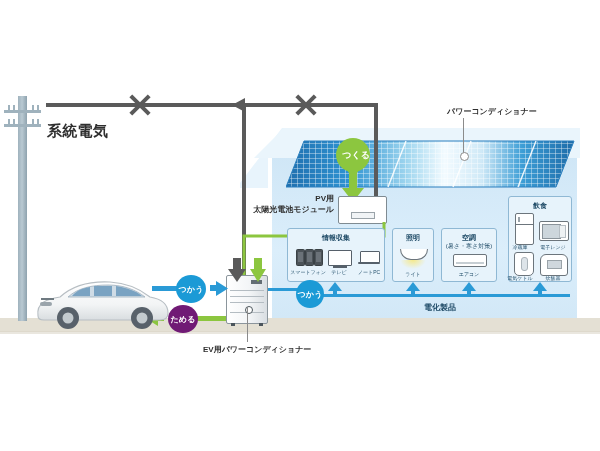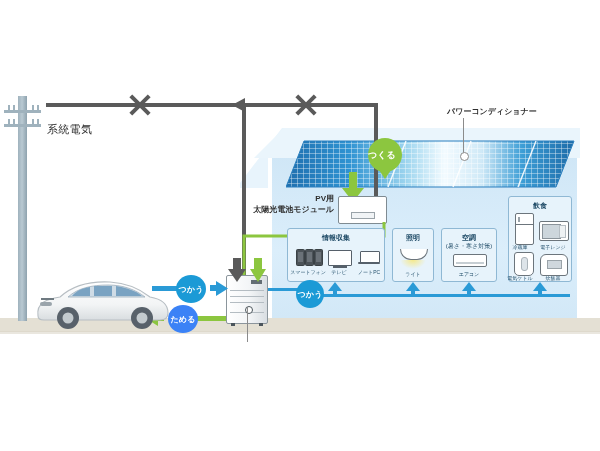--- a/index.html
+++ b/index.html
@@ -55,22 +55,22 @@
     position: absolute;
     left: 50%; top: 0;
     margin-left: -2px;
     width: 4px; height: 26px;
     background: #5a5a5a;
   }
   .xmark::before { transform: rotate(45deg); }
   .xmark::after  { transform: rotate(-45deg); }
 
   .label-grid {
-    font-size: 11px;
-    font-weight: normal;
+    font-size: 15px;
+    font-weight: bold;
     color: #2f2f2f;
     letter-spacing: .3px;
   }
   .wall-tint {
     left: 272px; top: 150px; width: 305px; height: 168px;
     background: linear-gradient(to bottom, #cfe6f6 0%, #dbeefb 60%, #d2e8f7 100%);
   }
 
   
   .panel-wrap { left: 286px; top: 139px; }
@@ -312,34 +312,33 @@
     color: #ffffff;
     font-size: 8px;
     font-weight: bold;
     text-align: center;
     display: flex;
     align-items: center;
     justify-content: center;
     letter-spacing: .2px;
   }
   .badge-blue  { background: #1b9ad6; }
-  .badge-green { background: #3b82f6; }
+  .badge-green { background: #701a75; }
 
   .pin {
     position: absolute;
     width: 34px; height: 34px;
     border-radius: 50% 50% 50% 50%;
     background: #8cc63f;
     color: #ffffff;
     font-size: 9px;
     font-weight: bold;
     display: flex;
     align-items: center;
-    justify-content: flex-start;
-    margin-left: 32px;
+    justify-content: flex-end;
   }
   .pin::after {
     content: "";
     position: absolute;
     left: 50%; bottom: -7px;
     margin-left: -6px;
     border-left: 6px solid transparent;
     border-right: 6px solid transparent;
     border-top: 9px solid #8cc63f;
   }
@@ -528,38 +527,40 @@
   </svg>
   <svg class="abs" style="left:462px; top:282px;" width="14" height="14">
     <polygon points="7,0 14,9 0,9" fill="#2a9ad6"></polygon>
       <rect x="5" y="8" width="4" height="6" fill="#2a9ad6"></rect>
   </svg>
   <svg class="abs" style="left:533px; top:282px;" width="14" height="14">
     <polygon points="7,0 14,9 0,9" fill="#2a9ad6"></polygon>
       <rect x="5" y="8" width="4" height="6" fill="#2a9ad6"></rect>
   </svg>
 
+  <div class="appliance-caption" style="left:385px; top:302px; width:110px;">電化製品</div>
 
   <div class="abs" style="left:266px; top:288px; width:44px; height:3px; background:#2a9ad6;"></div>
 
   <div class="badge badge-blue" style="left:296px; top:280px; width:28px; height:28px;">
     <span>つかう</span>
   </div>
 
   <div class="ev-pcs">
     <div class="ev-vent"></div>
     <div class="ev-slat" style="top:14px;"></div>
     <div class="ev-slat" style="top:20px;"></div>
     <div class="ev-slat" style="top:26px;"></div>
     <div class="ev-slat" style="top:36px;"></div>
     <div class="ev-dot"></div>
     <div class="ev-foot" style="left:4px;"></div>
     <div class="ev-foot" style="right:4px;"></div>
   </div>
   <div class="callout-line" style="left:247px; top:307px; height:35px;"></div>
+  <div class="ev-label" style="left:203px; top:344px;">EV用パワーコンディショナー</div>
 
   <svg class="abs" style="left:228px; top:258px;" width="18" height="24">
     <rect x="5" y="0" width="8" height="13" fill="#5a5a5a"></rect>
     <polygon points="0,11 18,11 9,24" fill="#5a5a5a"></polygon>
   </svg>
   <svg class="abs" style="left:250px; top:258px;" width="16" height="24">
     <rect x="4" y="0" width="8" height="13" fill="#8cc63f"></rect>
     <polygon points="0,11 16,11 8,24" fill="#8cc63f"></polygon>
   </svg>
 

